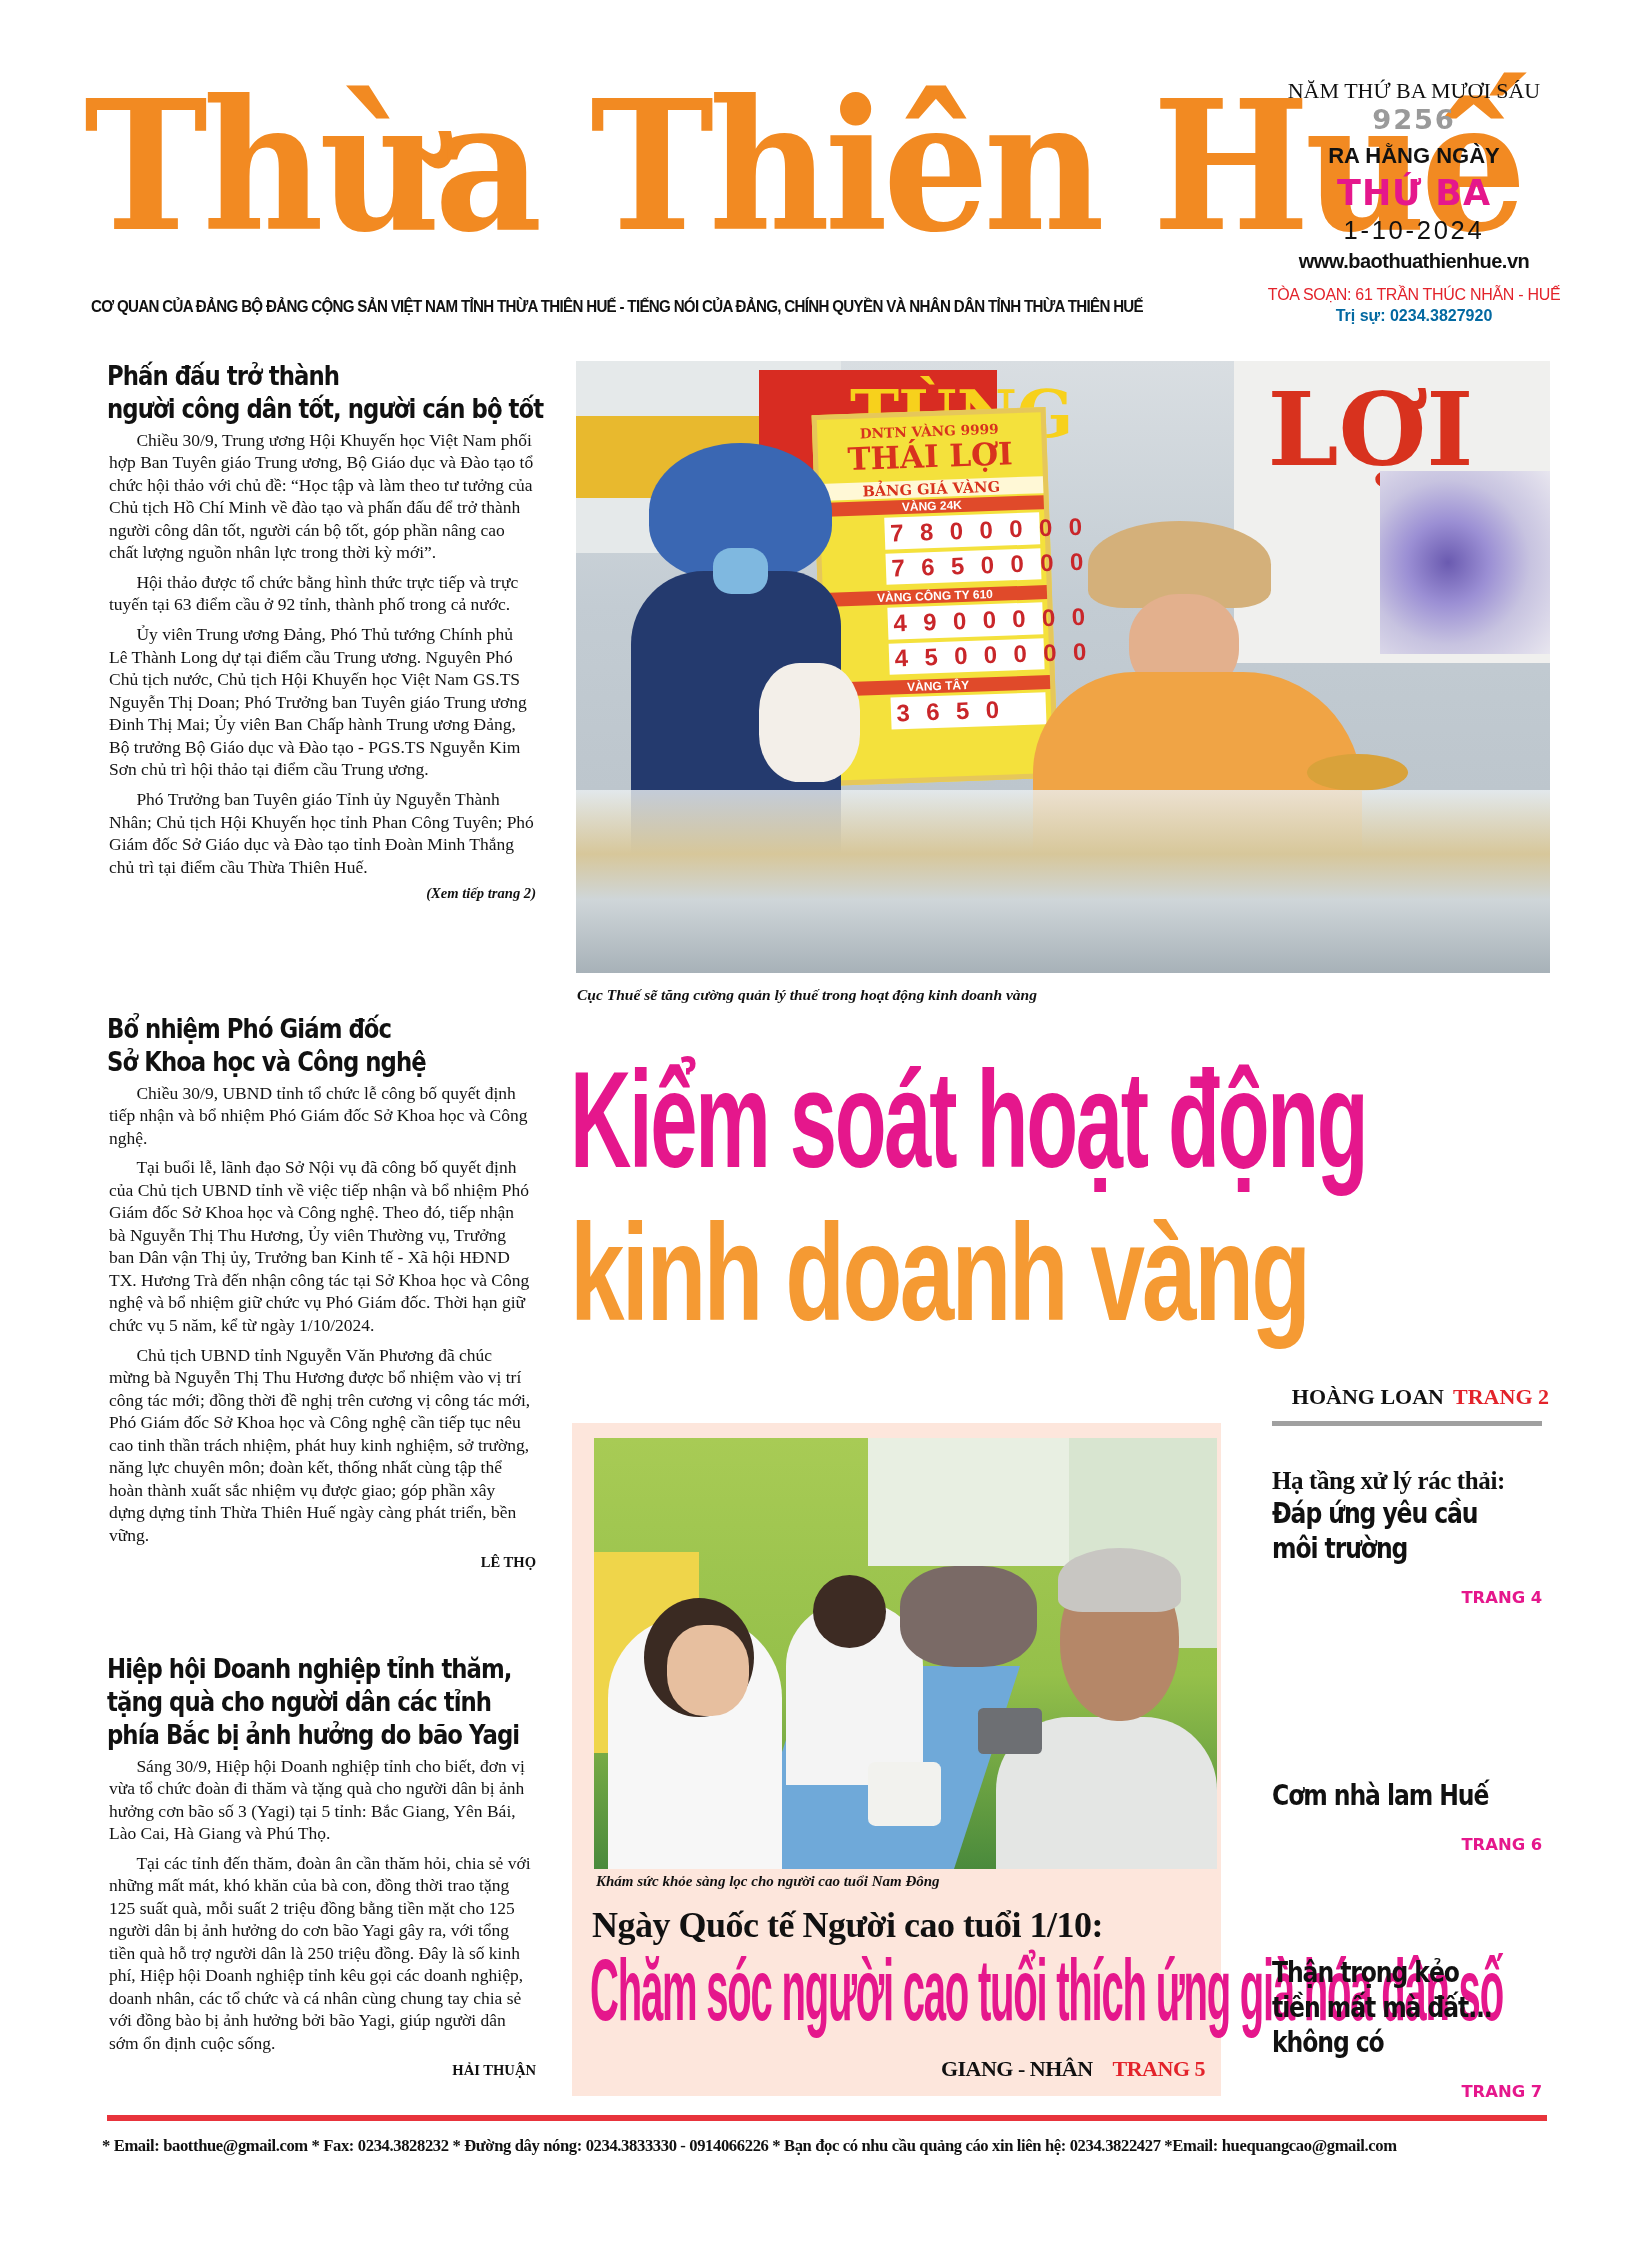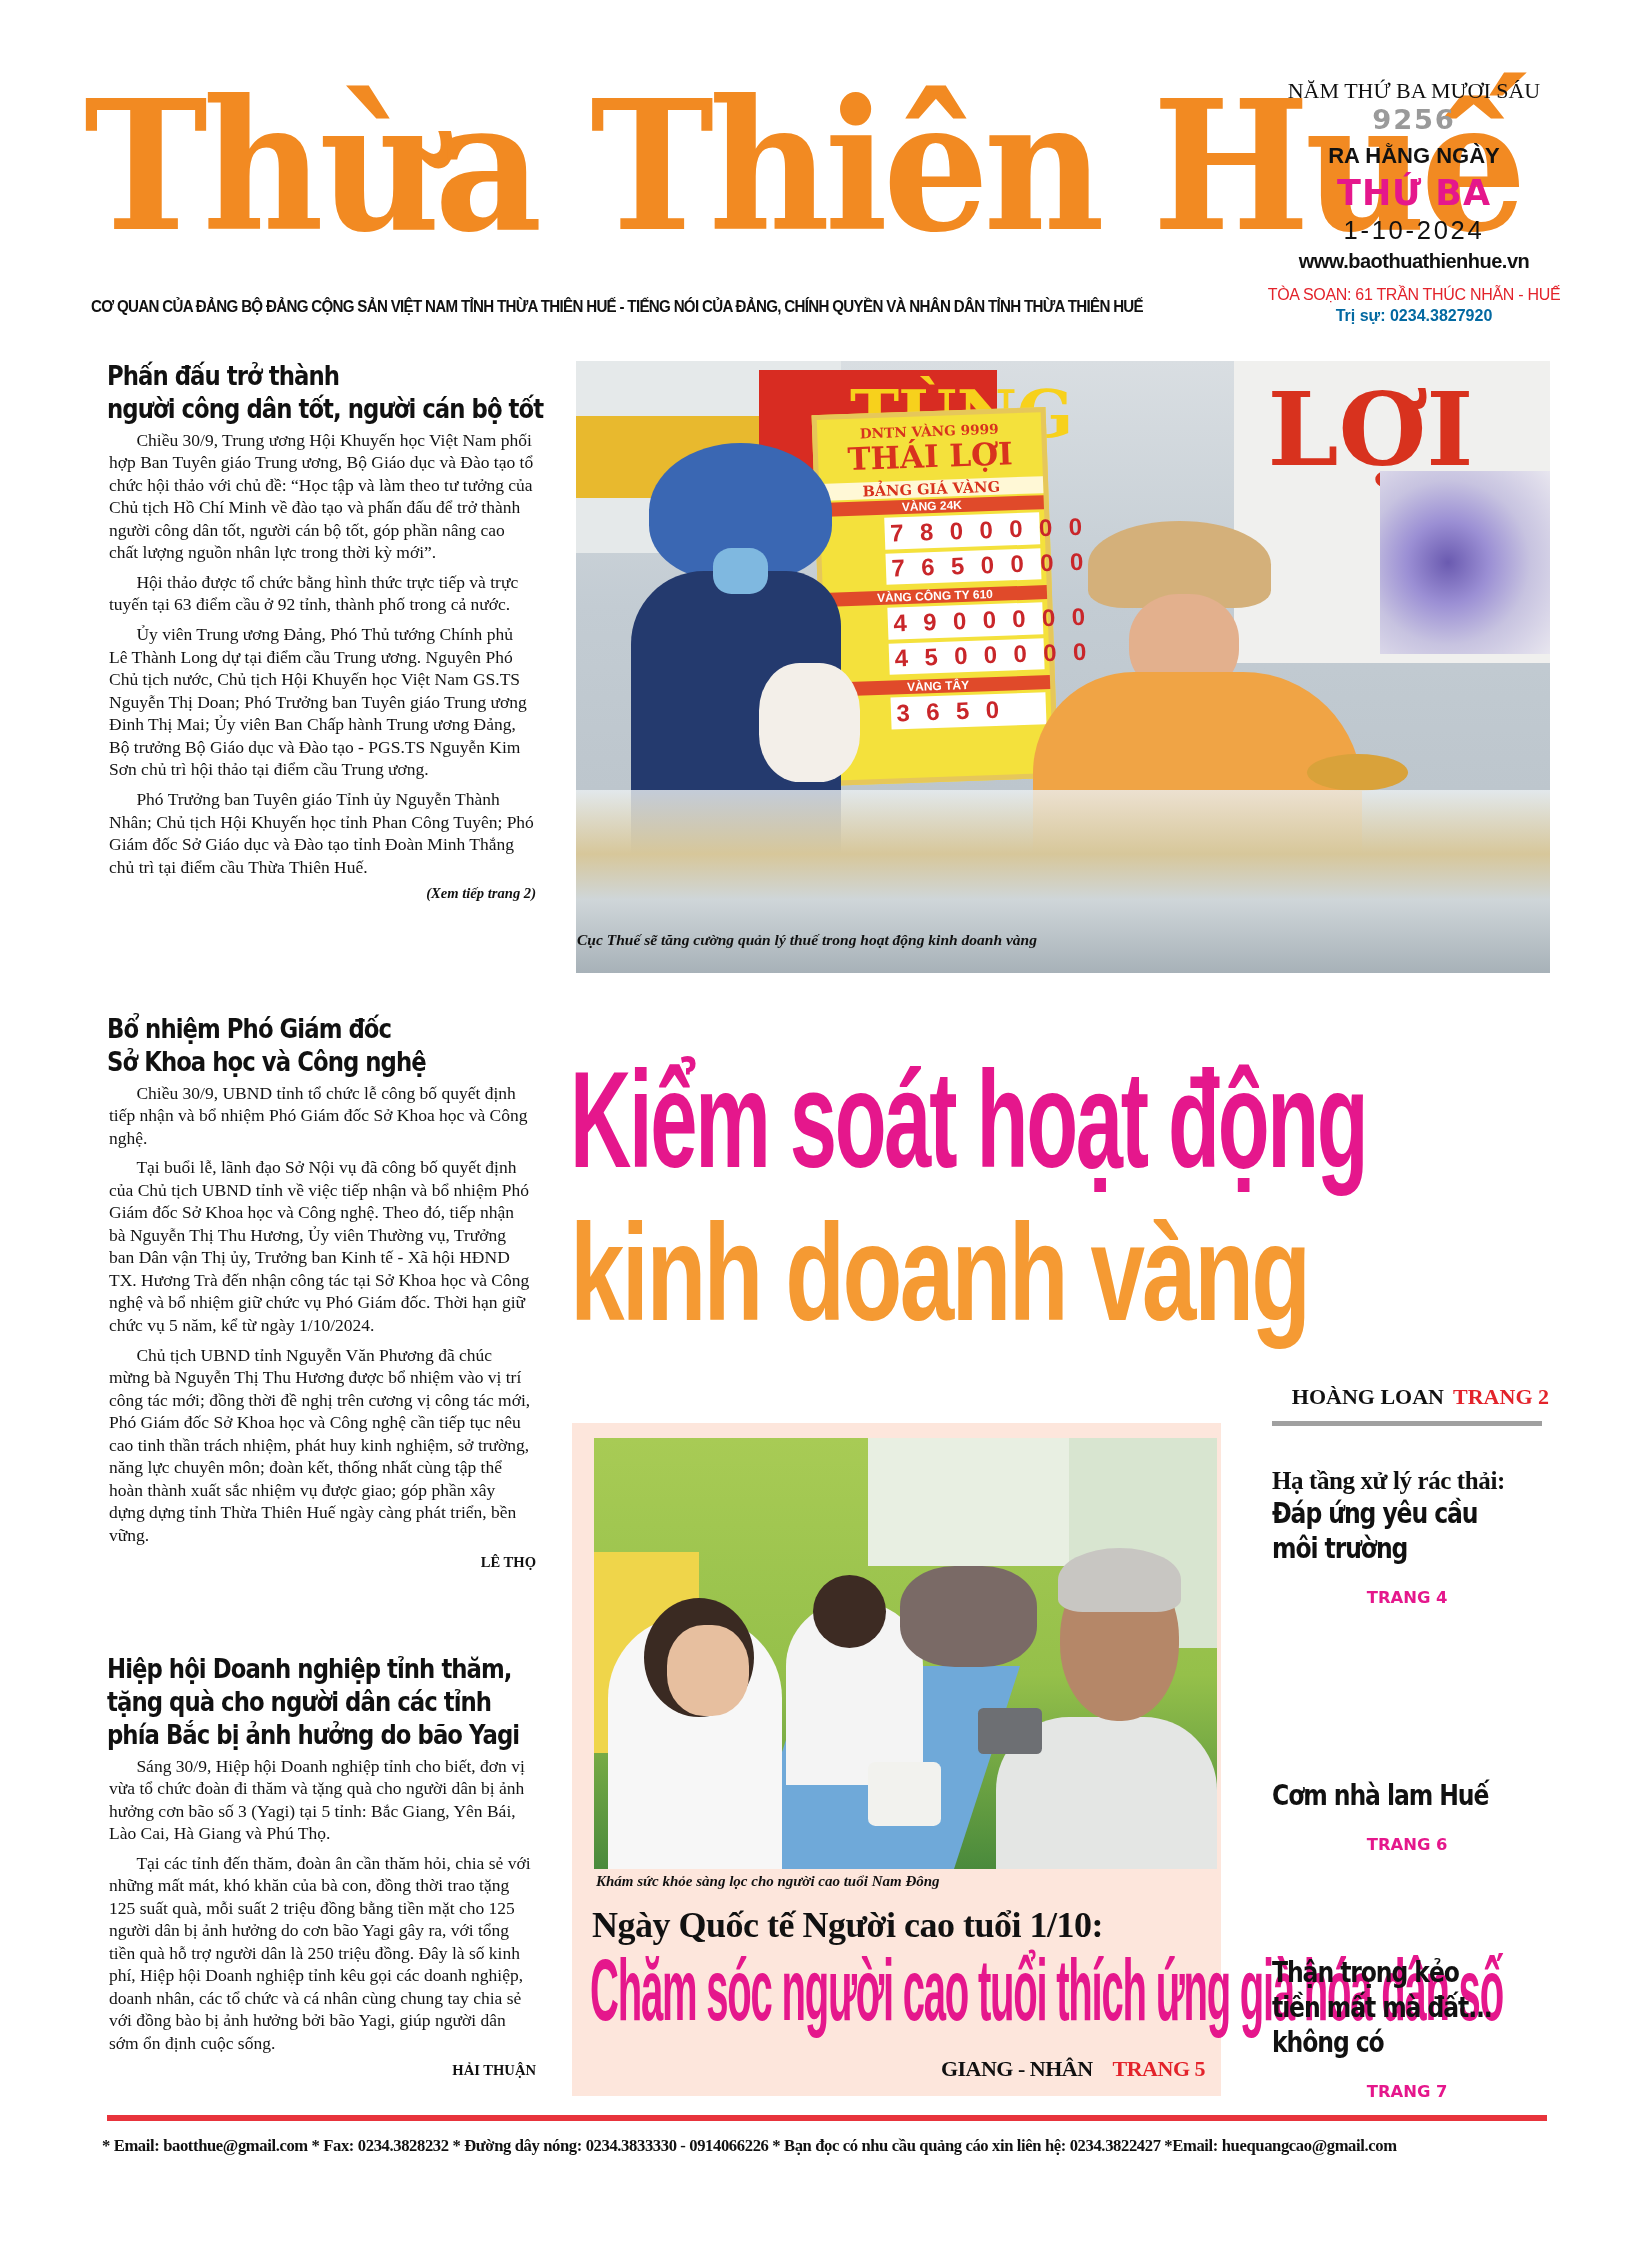--- a/index.html
+++ b/index.html
@@ -32,21 +32,21 @@
     font-family: "DejaVu Sans", sans-serif; font-weight: bold; font-size: 26.5px; line-height: 33px;
     letter-spacing: -1.1px; transform: scaleX(0.86); transform-origin: left top; width: 512px; margin: 0;
   }
   .body-text { font-family: "Liberation Serif", serif; font-size: 17.5px; line-height: 22.5px; margin: 2px; color: #141414; }
   .body-text p { margin: 0 0 7.3px 0; text-indent: 27.4px; text-align: left; }
   .byline { font-family: "Liberation Serif", serif; font-weight: bold; font-size: 14.6px; text-align: right; margin-top: 5.5px; }
   .see-more { font-family: "Liberation Serif", serif; font-weight: bold; font-style: italic; font-size: 14.6px; text-align: right; }
 
   
   #photo-gold { left: 576px; top: 361px; width: 974px; height: 612px; overflow: hidden; background: #cfd6dc; }
-  #caption-gold { left: 577px; top: 931px; font-family: "Liberation Serif", serif; font-style: italic; font-weight: bold; font-size: 15.5px; }
+  #caption-gold { left: 577px; top: 986px; font-family: "Liberation Serif", serif; font-style: italic; font-weight: bold; font-size: 15.5px; }
 
   
   #main-hl-1 { left: 570px; top: 1042px; font-family: "Liberation Sans", sans-serif; font-weight: bold; font-size: 137px; line-height: 155px;
     color: #e5178c; letter-spacing: -3.7px; transform: scaleX(0.62); transform-origin: left top; white-space: nowrap; }
   #main-hl-2 { left: 570px; top: 1195px; font-family: "Liberation Sans", sans-serif; font-weight: bold; font-size: 137px; line-height: 155px;
     color: #f59a33; letter-spacing: -3.7px; transform: scaleX(0.715); transform-origin: left top; white-space: nowrap; }
   #main-byline { left: 1270px; top: 1384px; width: 279px; text-align: right; font-family: "Liberation Serif", serif; font-weight: bold; font-size: 22px; white-space: nowrap; }
   #main-byline .page { color: #e3232b; margin-left: 9.1px; }
   #main-rule { left: 1272px; top: 1421px; width: 270px; height: 4.6px; background: #a0a0a0; }
 
@@ -58,21 +58,21 @@
   #elder-hl { left: 590px; top: 1930px; font-family: "Liberation Sans", sans-serif; font-weight: bold; font-size: 88px; line-height: 119px; color: #e5178c;
     letter-spacing: -2.7px; transform: scaleX(0.455); transform-origin: left top; white-space: nowrap; }
   #elder-byline { left: 914px; top: 2056px; width: 291px; text-align: right; font-family: "Liberation Serif", serif; font-weight: bold; font-size: 22px; white-space: nowrap; letter-spacing: -0.5px; }
   #elder-byline .page { color: #e3232b; margin-left: 20px; }
 
   
   .teaser { left: 1272px; width: 283px; }
   .teaser .kicker { font-family: "Liberation Serif", serif; font-weight: bold; font-size: 25px; line-height: 31px; letter-spacing: -0.4px; white-space: nowrap; }
   .teaser .hl { font-family: "DejaVu Sans", sans-serif; font-weight: bold; font-size: 28px; line-height: 35px; letter-spacing: -1.3px;
     transform: scaleX(0.84); transform-origin: left top; white-space: nowrap; }
-  .teaser .page { font-family: "DejaVu Sans", sans-serif; font-weight: bold; font-size: 16.4px; color: #e5178c; text-align: center; padding-right: 12.8px; letter-spacing: 0; }
+  .teaser .page { font-family: "DejaVu Sans", sans-serif; font-weight: bold; font-size: 16.4px; color: #e5178c; text-align: right; padding-right: 12.8px; letter-spacing: 0; }
 
   
   #footer-rule { left: 107px; top: 2115px; width: 1440px; height: 6.4px; background: #e8343c; }
   #footer-text { left: 102px; top: 2135px; width: 1462px; font-family: "Liberation Serif", serif; font-weight: bold; font-size: 17.4px; white-space: nowrap;
     letter-spacing: -0.4px; transform: scaleX(0.955); transform-origin: left top; }
 
   
   .shape { position: absolute; }
   .board { font-family: "DejaVu Serif", serif; font-weight: bold; color: #d8321e; text-align: center; }
   .digits { font-family: "Liberation Sans", sans-serif; font-weight: bold; color: #c9262a; letter-spacing: 16.4px; }

